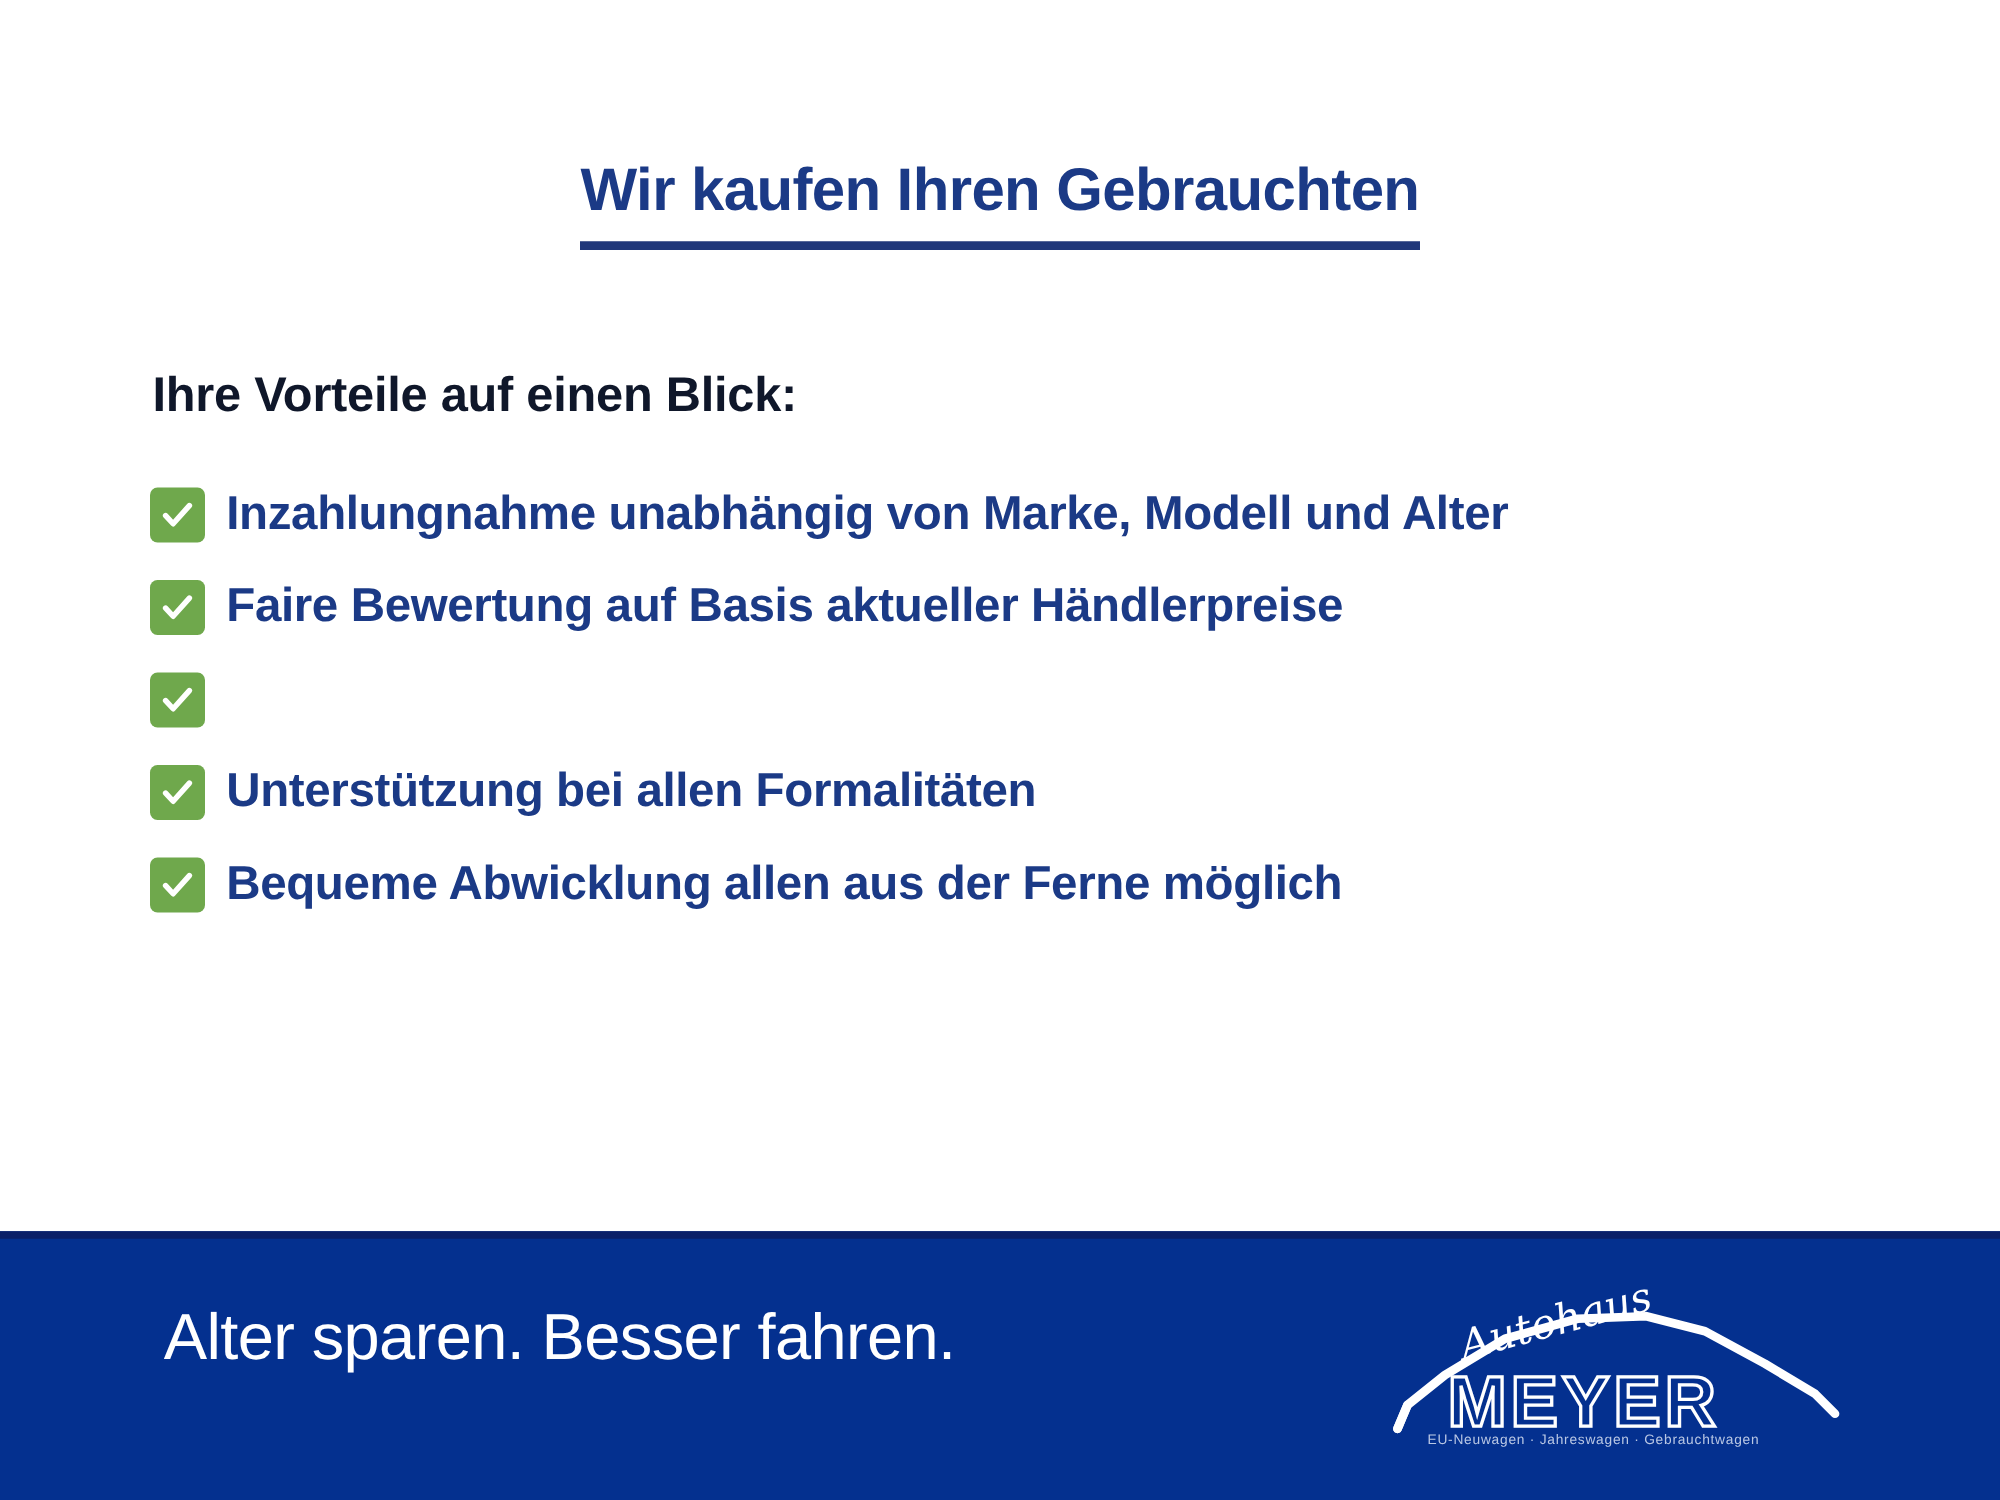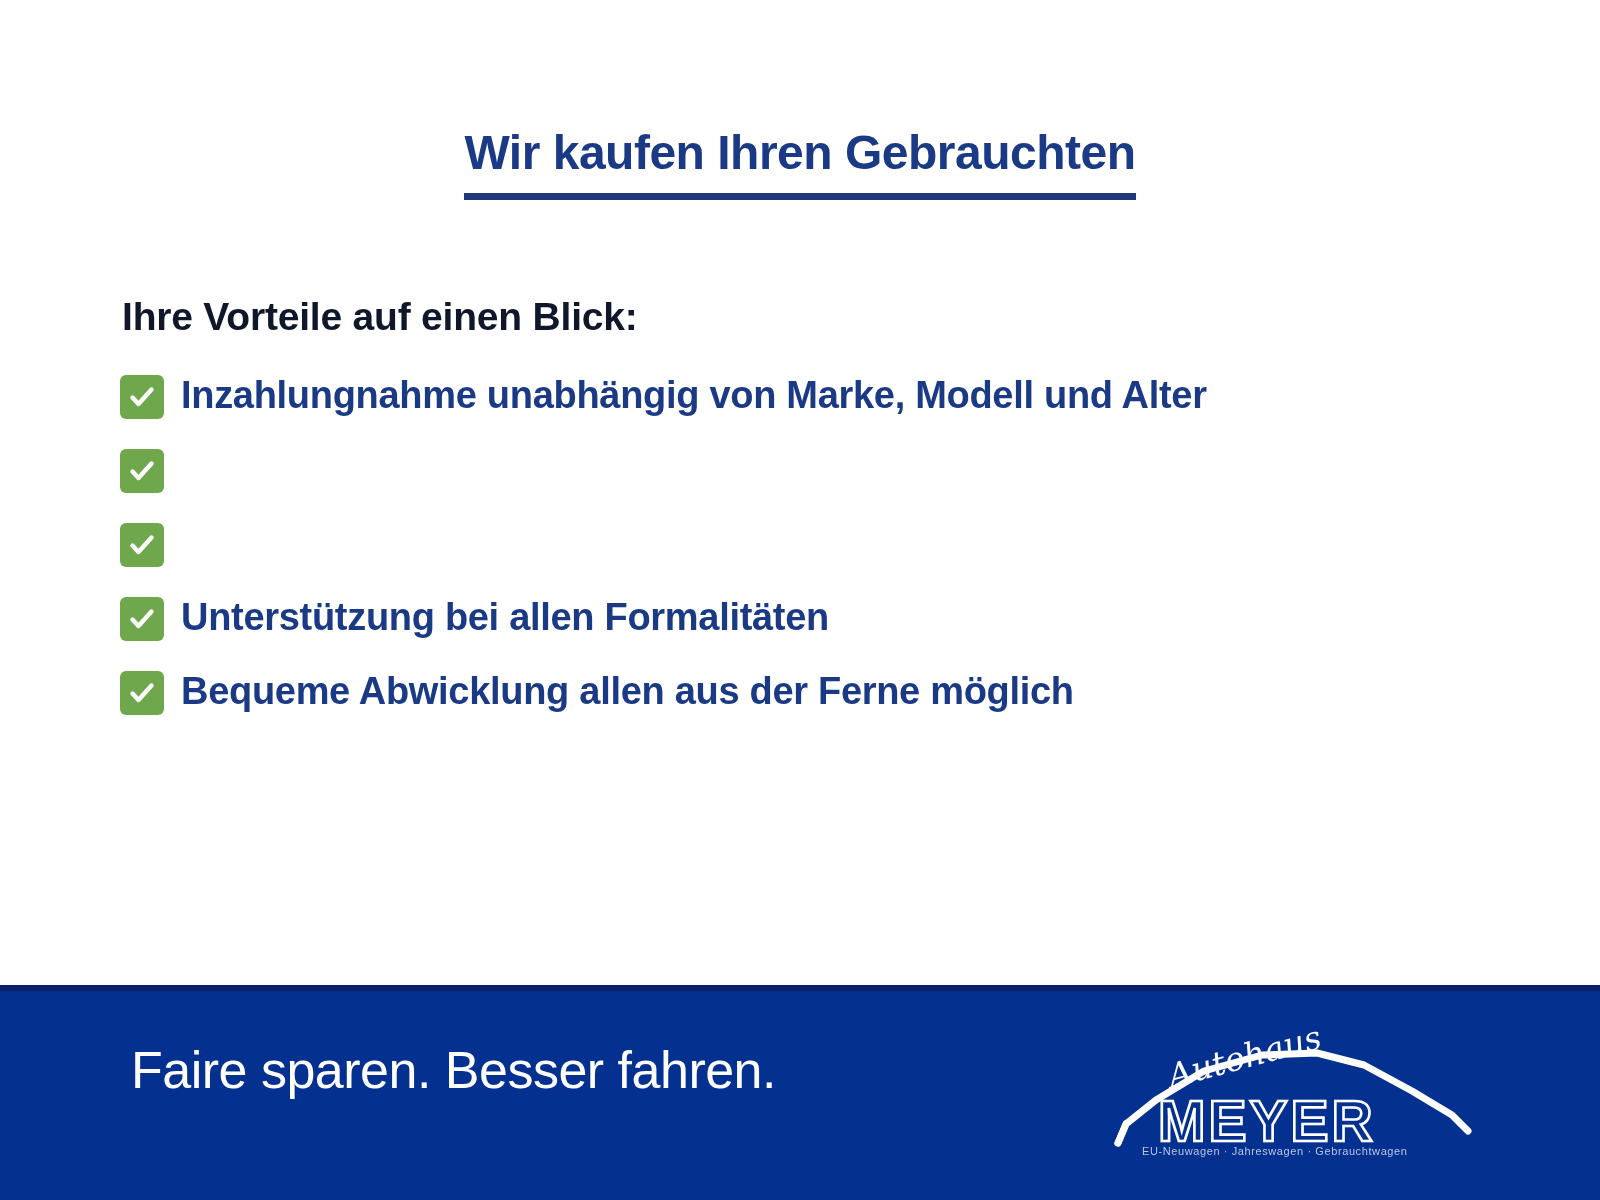--- a/index.html
+++ b/index.html
@@ -57,20 +57,21 @@
     margin: 0 0 36px 2px;
     line-height: 1.1;
   }
   .benefit-list {
     list-style: none;
     margin: 0;
     padding: 0;
   }
   .benefit-item {
     display: flex;
+    align-items: center;
     height: 74px;
     margin: 0;
   }
   .check-icon {
     flex: 0 0 auto;
     width: 44px;
     height: 44px;
     border-radius: 6px;
     background: #6fa84c;
     display: inline-flex;
@@ -168,20 +169,21 @@
         </span>
         <span class="benefit-text">Inzahlungnahme unabhängig von Marke, Modell und Alter</span>
       </li>
 
       <li class="benefit-item">
         <span class="check-icon">
           <svg width="30" height="30" viewBox="0 0 30 30" aria-hidden="true">
             <path d="M5.5 15.5 L11.5 22 L24.5 7.5" fill="none" stroke="#ffffff" stroke-width="4.4" stroke-linecap="round" stroke-linejoin="round"></path>
           </svg>
         </span>
+        <span class="benefit-text">Faire Bewertung auf Basis aktueller Händlerpreise</span>
       </li>
 
       <li class="benefit-item">
         <span class="check-icon">
           <svg width="30" height="30" viewBox="0 0 30 30" aria-hidden="true">
             <path d="M5.5 15.5 L11.5 22 L24.5 7.5" fill="none" stroke="#ffffff" stroke-width="4.4" stroke-linecap="round" stroke-linejoin="round"></path>
           </svg>
         </span>
       </li>
 
@@ -200,21 +202,21 @@
             <path d="M5.5 15.5 L11.5 22 L24.5 7.5" fill="none" stroke="#ffffff" stroke-width="4.4" stroke-linecap="round" stroke-linejoin="round"></path>
           </svg>
         </span>
         <span class="benefit-text">Bequeme Abwicklung allen aus der Ferne möglich</span>
       </li>
 
     </ul>
   </section>
 
   <footer class="footer">
-    <div class="footer-slogan">Faire sparen. Besser fahren.</div>
+    <div class="footer-slogan">Alter sparen. Besser fahren.</div>
 
     <div class="logo">
       <svg viewBox="0 0 360 165" aria-hidden="true">
 
         <path d="M6 140 L14 121 L44 97 L92 68 L150 52 L205 50 L252 62 L300 88 L340 112 L356 128" fill="none" stroke="#ffffff" stroke-width="7" stroke-linecap="round" stroke-linejoin="round"></path>
         <path d="M6 140 L14 121" fill="none" stroke="#ffffff" stroke-width="7" stroke-linecap="round"></path>
 
         <text class="logo-script" transform="rotate(-15 70 78)" x="58" y="82">Autohaus</text>
 
         <text class="logo-word" x="46" y="138">MEYER</text>

